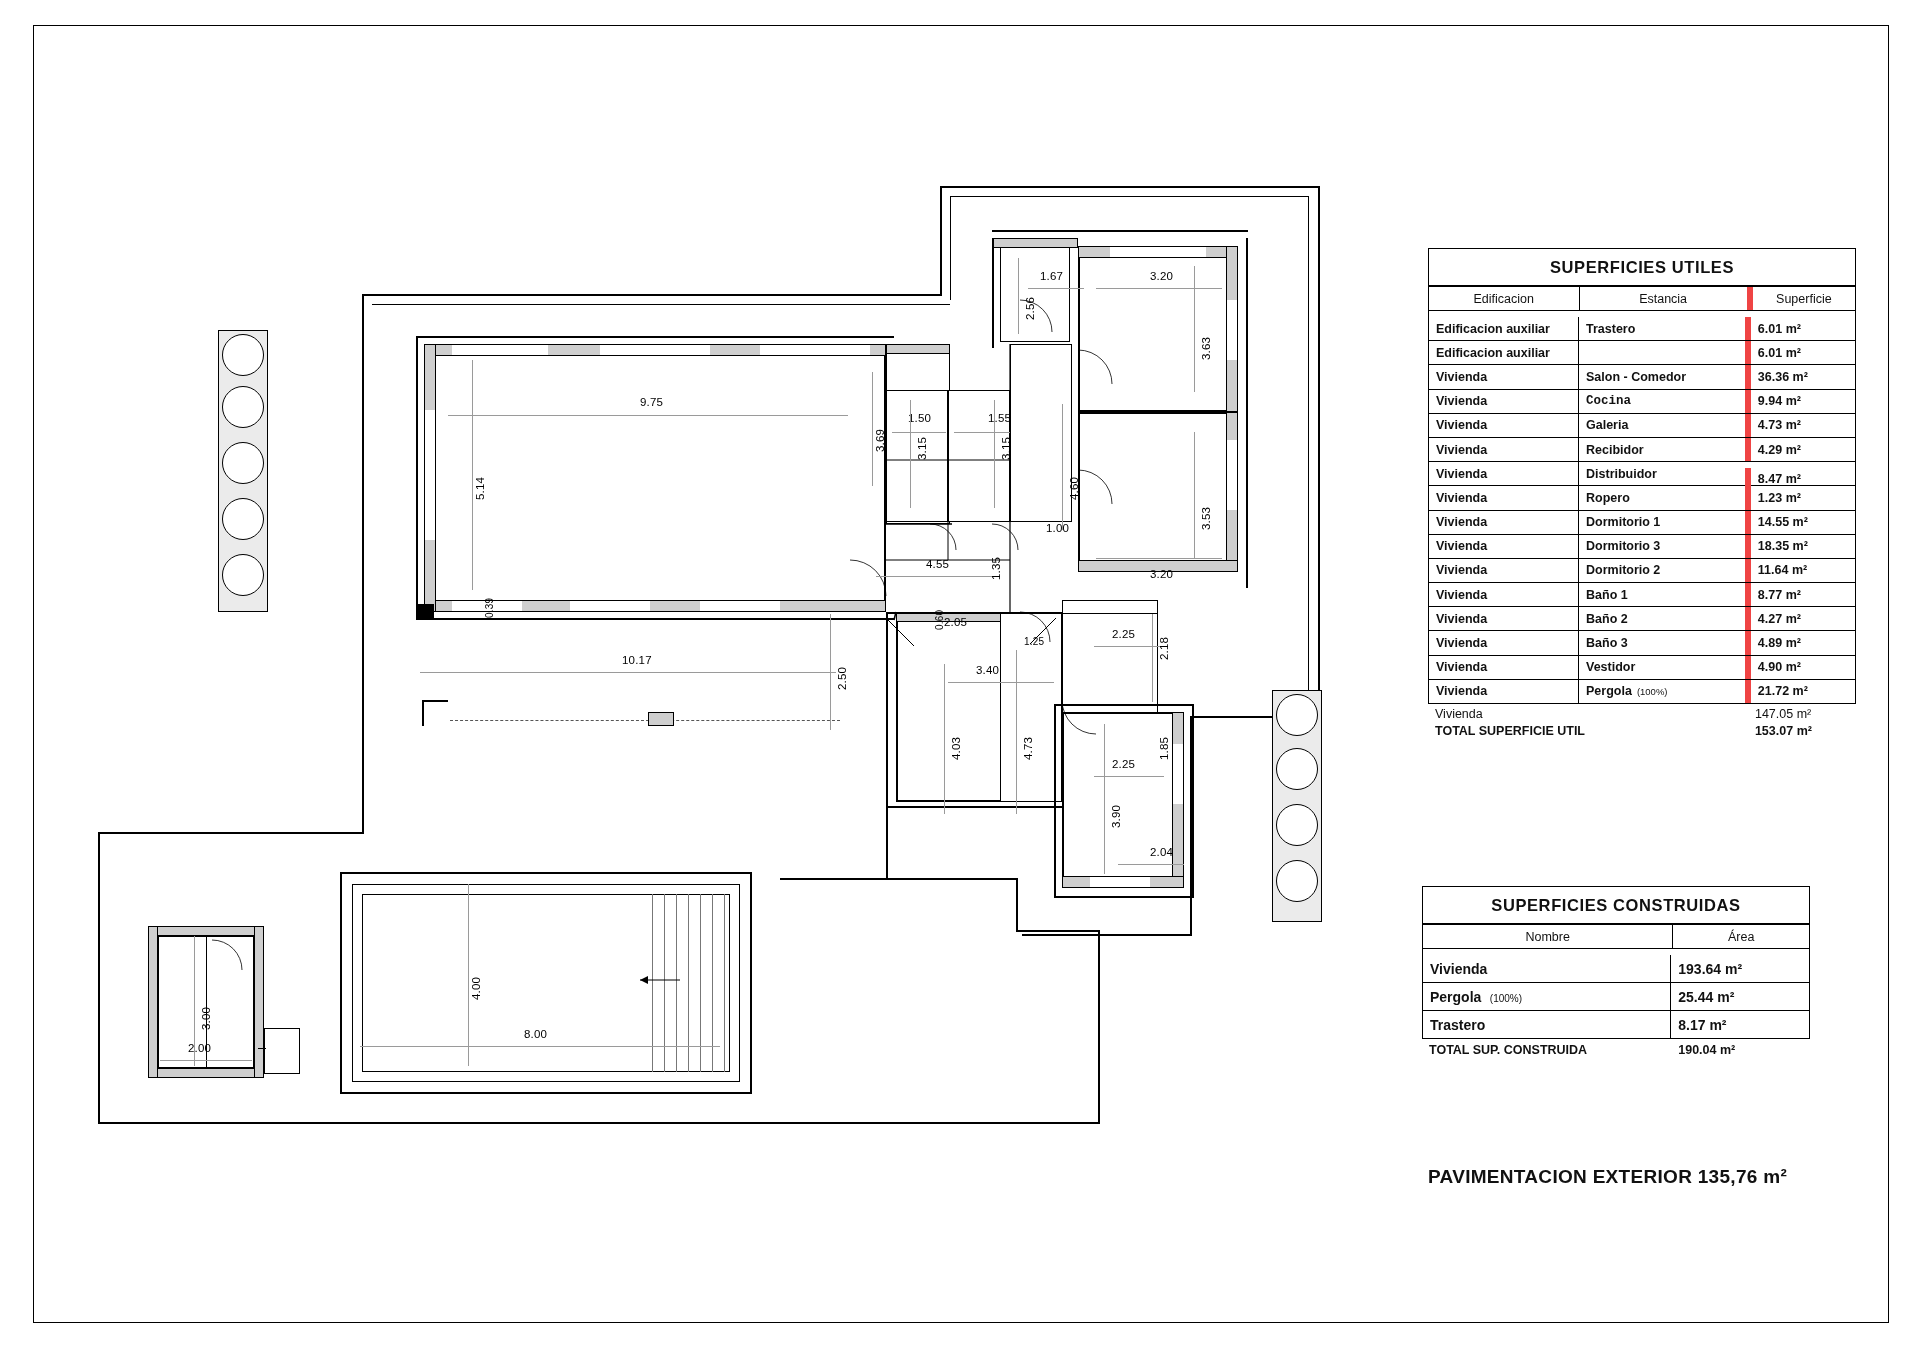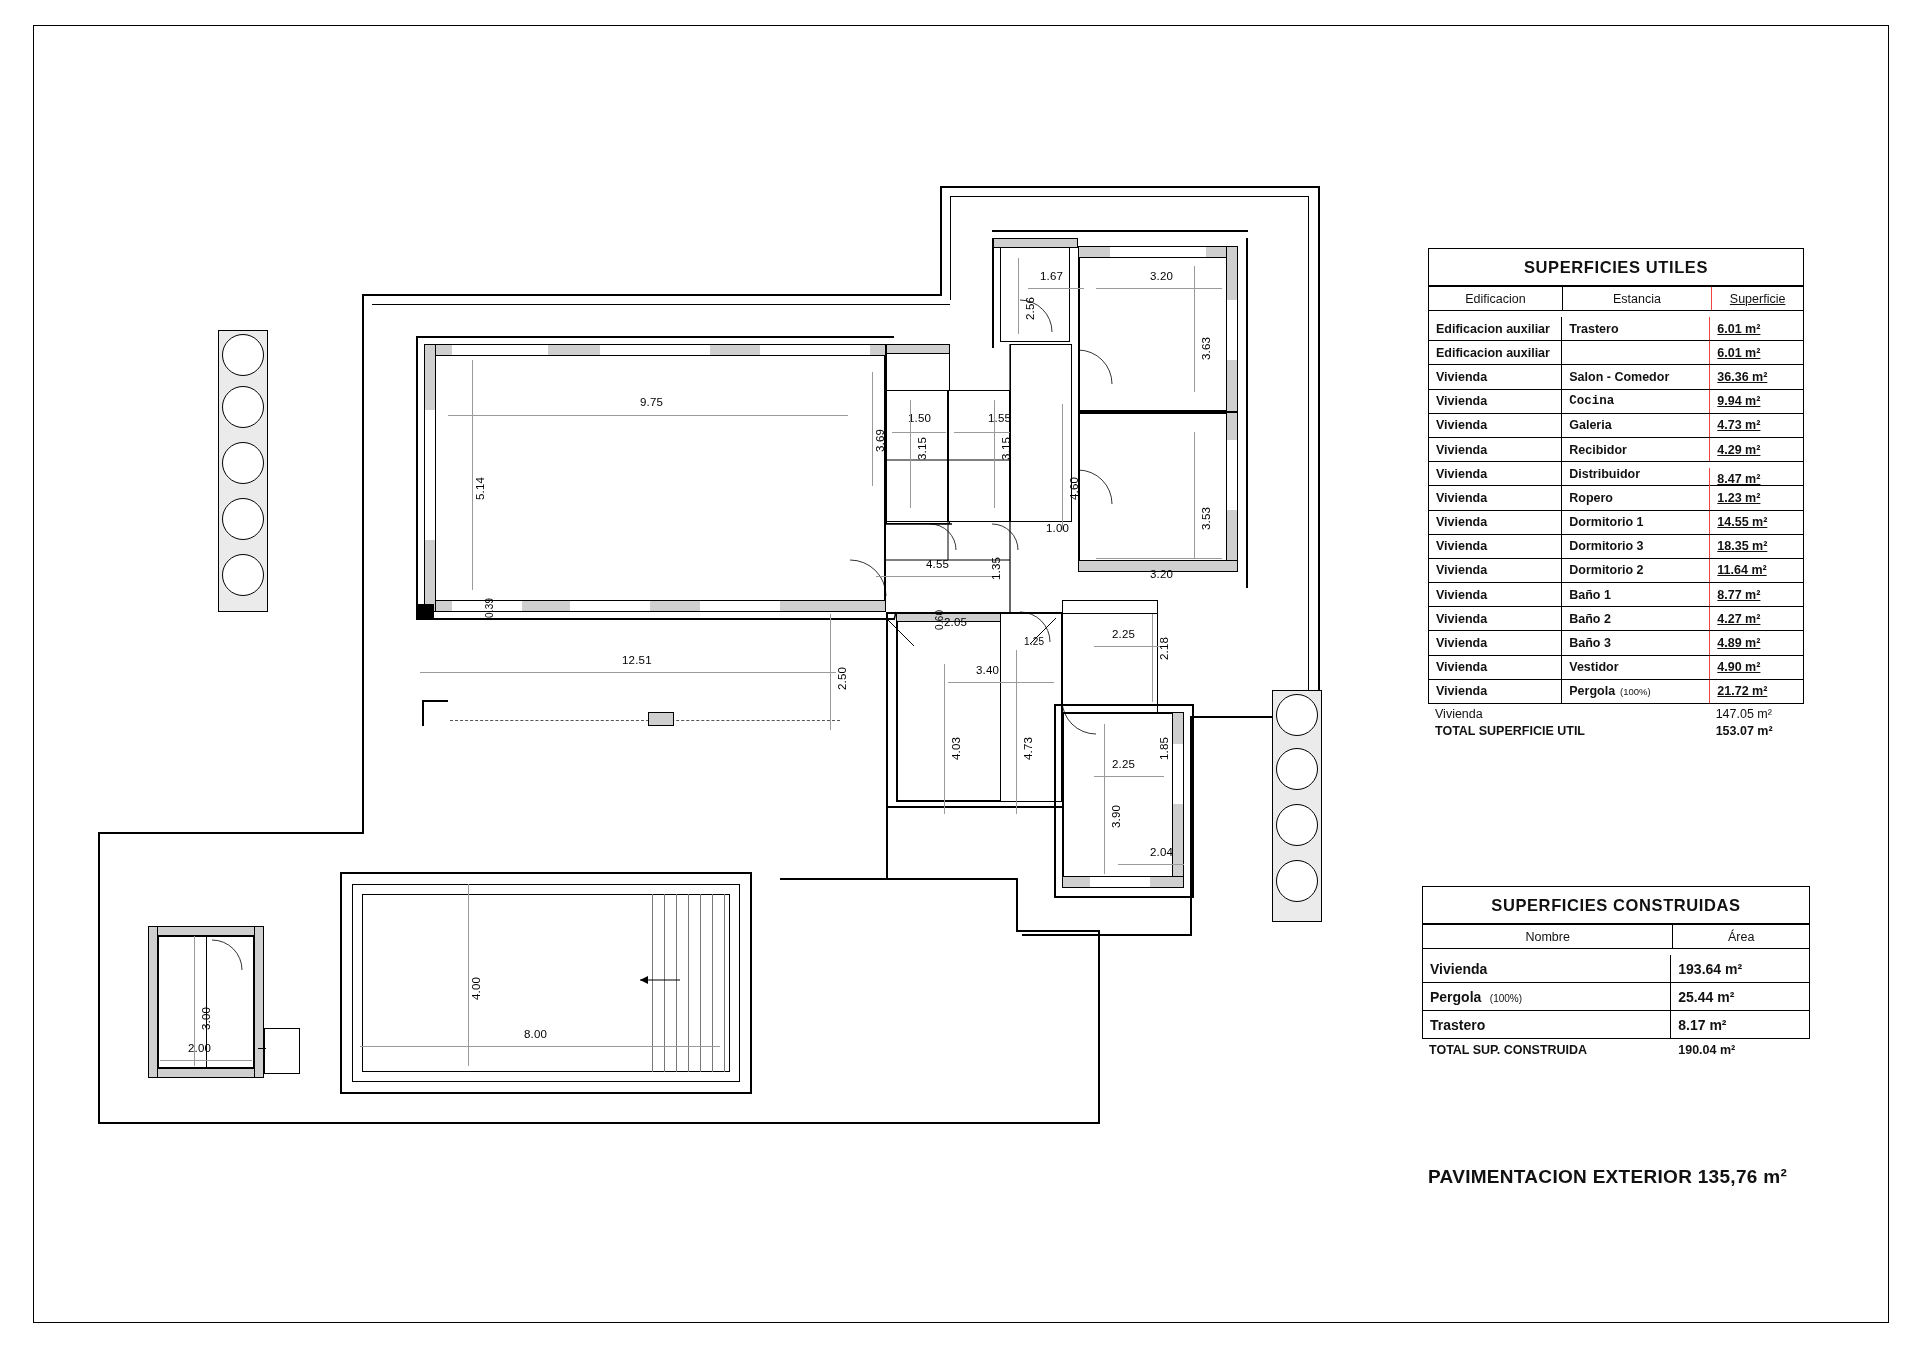--- a/index.html
+++ b/index.html
@@ -31,21 +31,21 @@
     font-weight:bold; font-size:16.5px; letter-spacing:.6px;
   }
   .tbl .hdr-row, .tbl .row {
     display:flex; box-sizing:border-box; height:24.2px; align-items:center;
     border-left:1px solid #000; border-right:1px solid #000;
   }
   .tbl .hdr-row { border-top:1px solid #000; border-bottom:1px solid #000; height:25px; }
   .tbl .row { border-bottom:1px solid #000; }
   .tbl .c1 { padding-left:7px; }
   .tbl .c2 { padding-left:7px; border-left:1px solid #000; height:100%; display:flex; align-items:center; }
-  .tbl .c3 { padding-left:7px; border-left:1px solid #ef4444; height:100%; display:flex; align-items:center;text-decoration:underline; }
+  .tbl .c3 { padding-left:7px; border-left:6px solid #ef4444; height:100%; display:flex; align-items:center; }
   .tbl .hdr-row .c1, .tbl .hdr-row .c2, .tbl .hdr-row .c3 { justify-content:center; padding-left:0; display:flex; align-items:center; }
   .b { font-weight:bold; }
   .total-row { display:flex; font-weight:bold; font-size:12.5px; padding-top:3px; }
 
   .big-note { position:absolute; font-weight:bold; font-size:19px; letter-spacing:.3px; }
 
   
   .tree { position:absolute; border:1px solid #000; border-radius:50%; background:#fff; }
   .treebox { position:absolute; border:1px solid #000; background:#ebebeb; }
 </style>
@@ -168,21 +168,21 @@
     <line x1="1056" y1="618" x2="1030" y2="644" stroke="#000" stroke-width="1"></line>
   </svg>
 
   <div class="thin" style="left:448px; top:415px; width:400px; height:1px;"></div>
   <div class="dim" style="left:640px; top:396px;">9.75</div>
 
   <div class="thin" style="left:472px; top:360px; width:1px; height:230px;"></div>
   <div class="dim" style="left:474px; top:500px; transform:rotate(-90deg); transform-origin:0 0;">5.14</div>
 
   <div class="thin" style="left:420px; top:672px; width:416px; height:1px;"></div>
-  <div class="dim" style="left:622px; top:654px;">12.51</div>
+  <div class="dim" style="left:622px; top:654px;">10.17</div>
   <div class="dim" style="left:836px; top:690px; transform:rotate(-90deg); transform-origin:0 0;">2.50</div>
   <div class="thin" style="left:830px; top:614px; width:1px; height:116px;"></div>
 
   <div class="dashed-h" style="left:450px; top:720px; width:390px;"></div>
   <div class="ln" style="left:422px; top:700px; width:26px; height:2px;"></div>
   <div class="ln" style="left:422px; top:700px; width:2px; height:26px;"></div>
   <div class="wall" style="position:absolute; left:648px; top:712px; width:26px; height:14px;"></div>
 
   <div class="thin" style="left:872px; top:372px; width:1px; height:114px;"></div>
   <div class="dim" style="left:874px; top:452px; transform:rotate(-90deg); transform-origin:0 0;">3.69</div>
@@ -292,21 +292,21 @@
   <div class="tree" style="left:222px; top:442px; width:40px; height:40px;"></div>
   <div class="tree" style="left:222px; top:498px; width:40px; height:40px;"></div>
   <div class="tree" style="left:222px; top:554px; width:40px; height:40px;"></div>
 
   <div class="treebox" style="left:1272px; top:690px; width:48px; height:230px;"></div>
   <div class="tree" style="left:1276px; top:694px; width:40px; height:40px;"></div>
   <div class="tree" style="left:1276px; top:748px; width:40px; height:40px;"></div>
   <div class="tree" style="left:1276px; top:804px; width:40px; height:40px;"></div>
   <div class="tree" style="left:1276px; top:860px; width:40px; height:40px;"></div>
 
-  <div class="tbl" style="left:1428px; top:248px; width:376px;">
+  <div class="tbl" style="left:1428px; top:248px; width:428px;">
     <div class="title-box">SUPERFICIES UTILES</div>
 
     <div class="hdr-row">
       <div class="c1" style="width:152px; height:100%;">Edificacion</div>
       <div class="c2" style="width:170px;">Estancia</div>
       <div class="c3" style="width:104px;">Superficie</div>
     </div>
     <div style="height:6px; border-left:1px solid #000; border-right:1px solid #000; box-sizing:border-box;"></div>
 
     <div class="row">

